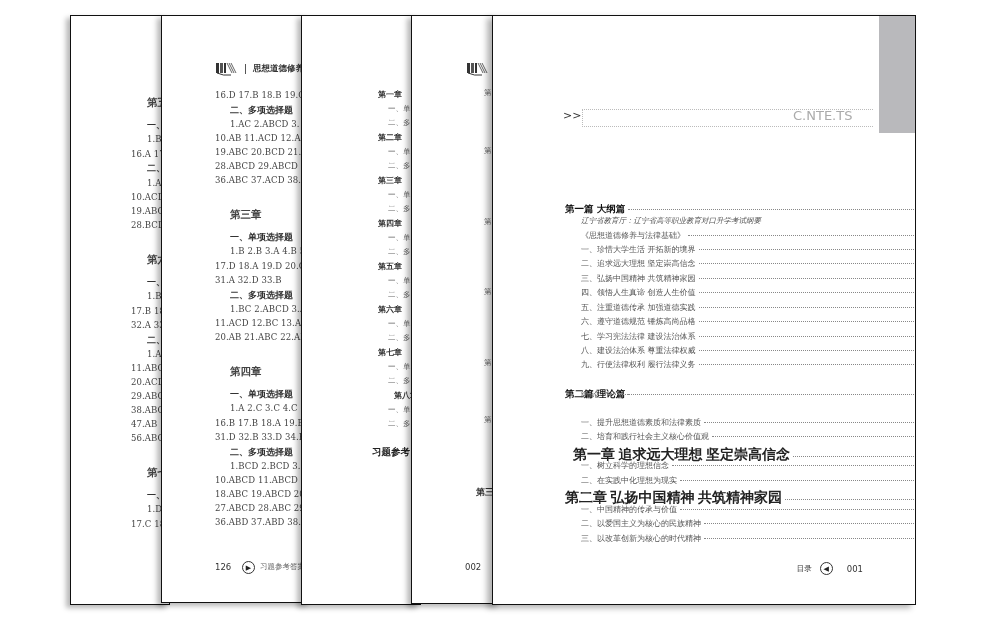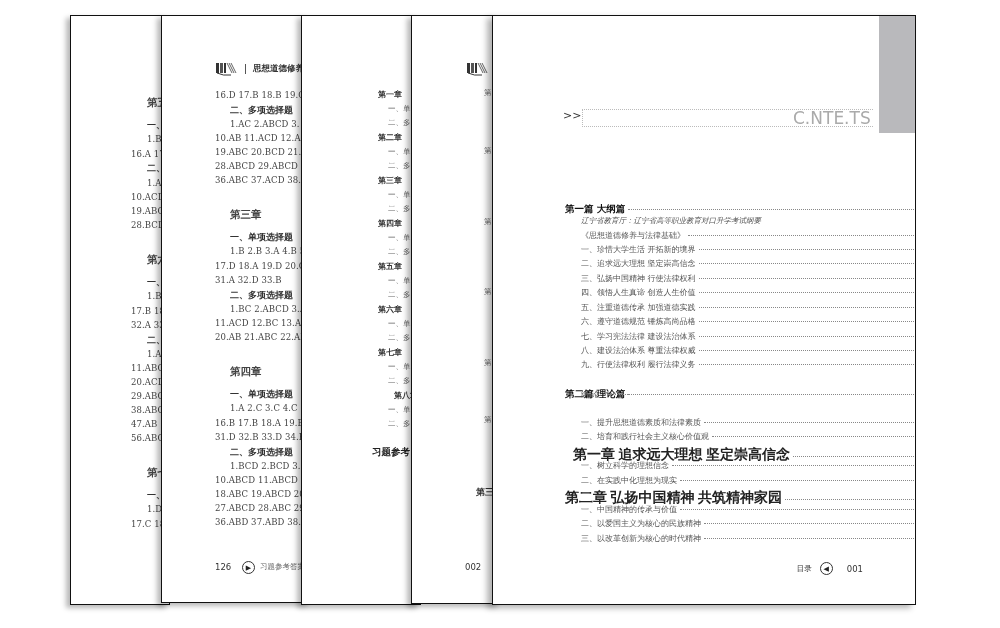--- a/index.html
+++ b/index.html
@@ -26,21 +26,21 @@
   .pgnum { font-size:8.5px; color:#333; font-family:"DejaVu Sans","Liberation Sans",sans-serif; }
 
   .toc-ch { font-size:8px; color:#333; font-weight:bold; font-family:"DejaVu Sans","Liberation Sans",sans-serif;}
   .toc-sub { font-size:7.5px; color:#666; }
 
   
   .gray-tab { position:absolute; right:0; top:0; width:36px; height:117px; background:#b9b9bc; }
   .title { position:absolute; right:52px; top:62px; font-size:24px; font-weight:bold; color:#111; letter-spacing:10px; font-family:"DejaVu Sans","Liberation Sans",sans-serif; }
   .subtitle-box { position:absolute; left:89px; top:93px; width:290px; height:16px; border:1px dotted #bbb; border-right:none; }
   .subtitle-arrow { position:absolute; left:70px; top:93px; font-size:11px; color:#333; font-family:"DejaVu Sans","Liberation Sans",sans-serif; }
-  .subtitle-en { position:absolute; left:300px; top:92px; font-size:17px; color:#aaa; font-family:"DejaVu Sans","Liberation Sans",sans-serif; letter-spacing:0px; }
+  .subtitle-en { position:absolute; left:300px; top:92px; font-size:13px; color:#aaa; font-family:"DejaVu Sans","Liberation Sans",sans-serif; letter-spacing:0px; }
 
   .toc-row { position:absolute; left:0; display:flex; align-items:baseline; width:372px; }
   .toc-row .lbl { white-space:nowrap; }
   .toc-row .dots { flex:1; border-bottom:1px dotted #888; margin:0 3px; transform:translateY(-2px); }
   .toc-part .lbl { font-size:9.5px; font-weight:bold; color:#111; font-family:"DejaVu Sans","Liberation Sans",sans-serif; }
   .toc-chap .lbl { font-size:14px; font-weight:bold; color:#222; font-family:Liberation Serif, serif; }
   .toc-item .lbl { font-size:8px; color:#555; }
   .toc-note { font-size:7.5px; color:#555; font-style:italic; }
   .footer { position:absolute; right:52px; top:546px; display:flex; align-items:center; gap:8px; }
   .footer .flabel { font-size:7.5px; color:#333; }
@@ -195,21 +195,21 @@
       <span class="lbl">一、珍惜大学生活   开拓新的境界</span>
       <span class="dots"></span>
 
     </div>
     <div class="toc-row toc-item" style="top:242px;left:16px;width:356px;">
       <span class="lbl">二、追求远大理想   坚定崇高信念</span>
       <span class="dots"></span>
 
     </div>
     <div class="toc-row toc-item" style="top:257px;left:16px;width:356px;">
-      <span class="lbl">三、弘扬中国精神   行使法律权利</span>
+      <span class="lbl">三、弘扬中国精神   共筑精神家园</span>
       <span class="dots"></span>
 
     </div>
     <div class="toc-row toc-item" style="top:271px;left:16px;width:356px;">
       <span class="lbl">四、领悟人生真谛   创造人生价值</span>
       <span class="dots"></span>
 
     </div>
     <div class="toc-row toc-item" style="top:286px;left:16px;width:356px;">
       <span class="lbl">五、注重道德传承   加强道德实践</span>

